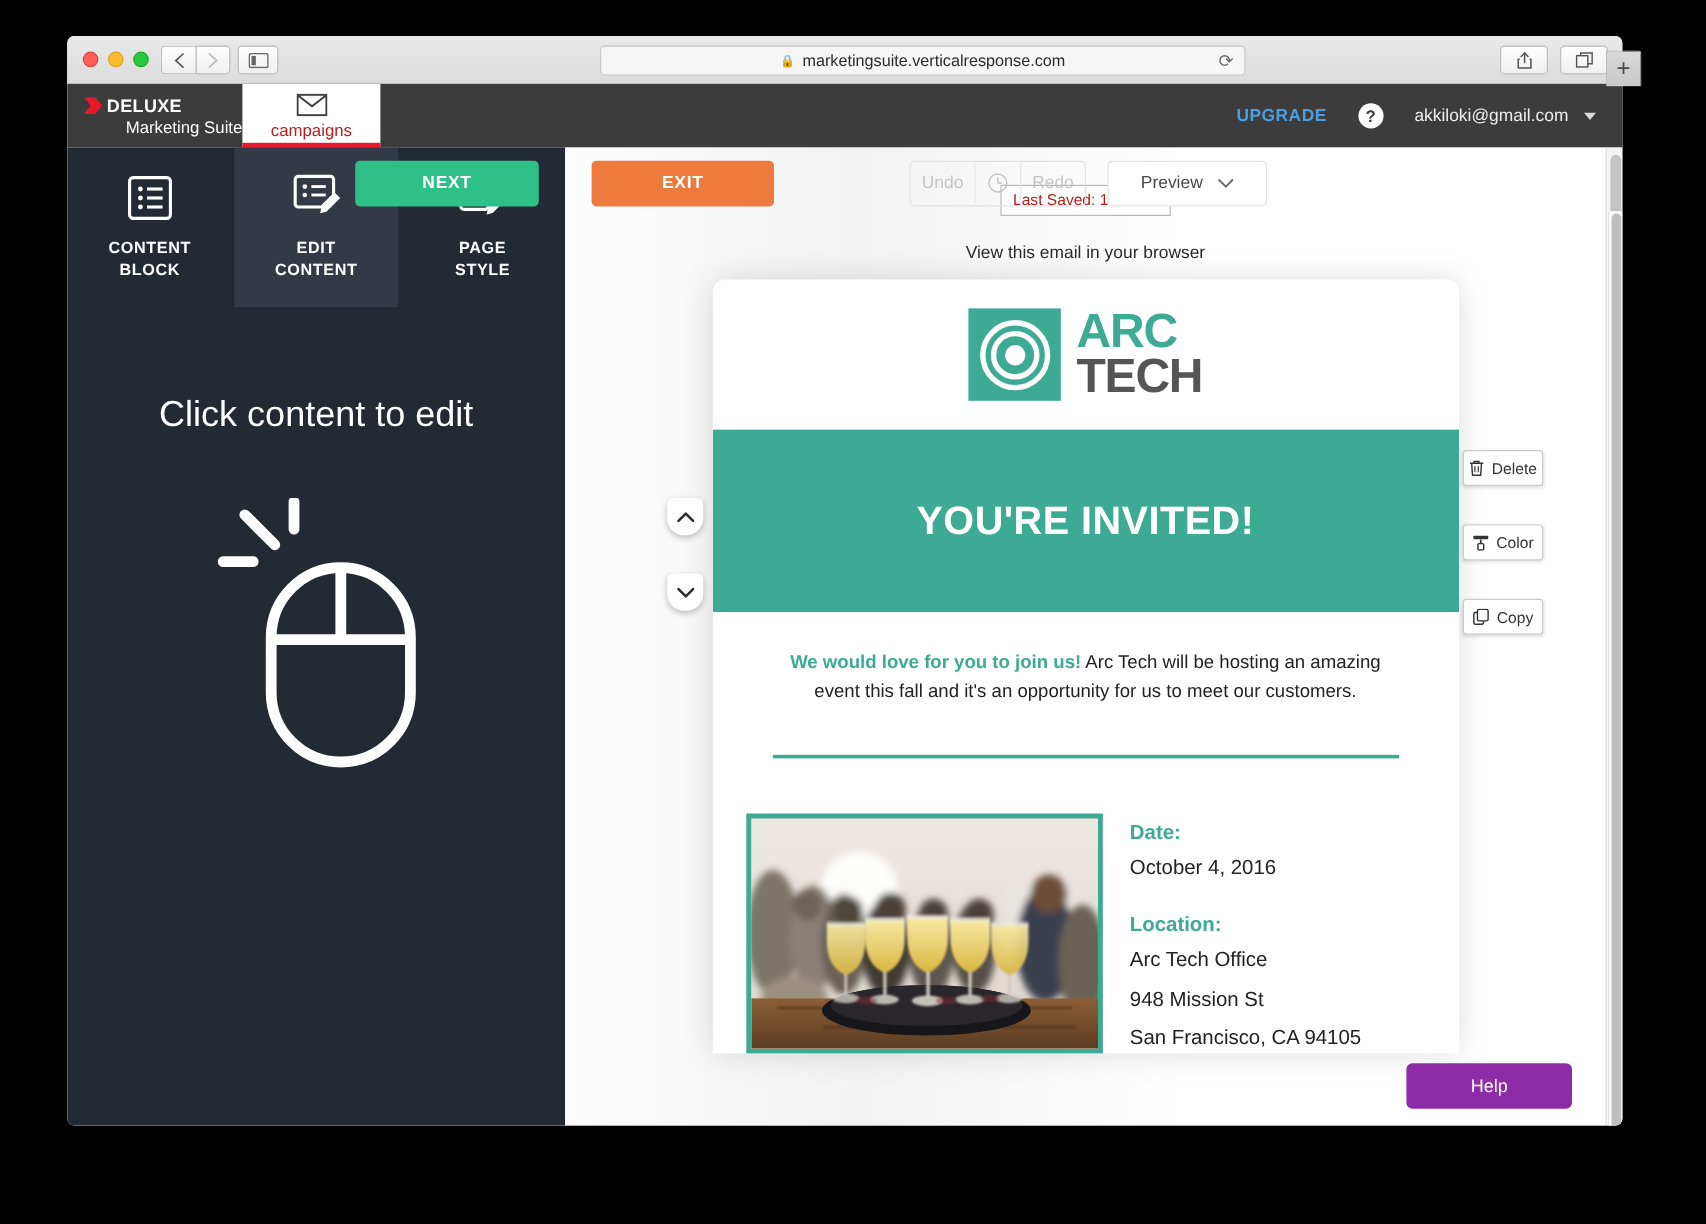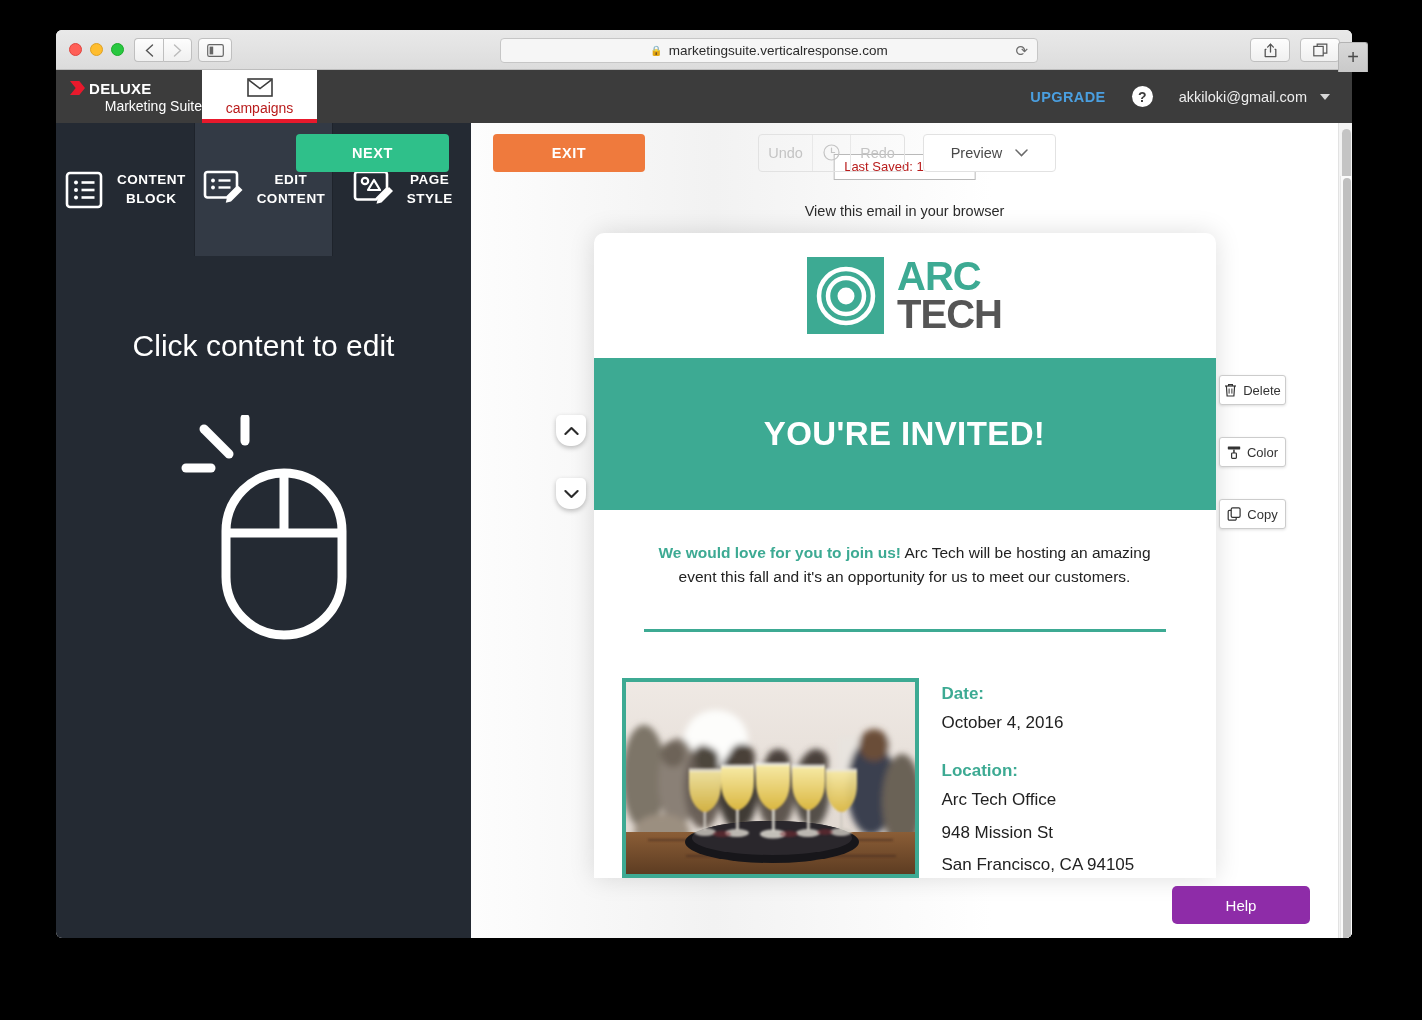--- a/index.html
+++ b/index.html
@@ -151,21 +151,21 @@
 
   
   .left-panel {
     width: 415px;
     background: #242a33;
     display: flex; flex-direction: column;
   }
   .mode-tabs { display: flex; height: 133px; }
   .mode-tab {
     flex: 1;
-    display: flex; flex-direction: row;
+    display: flex; flex-direction: column;
     align-items: center; justify-content: center;
     gap: 13px;
     color: #fff;
     border-right: 1px solid #1e232b;
   }
   .mode-tab:last-child { border-right: none; }
   .mode-tab.active { background: #333a45; }
   .mode-tab .mt-label {
     font-size: 13.5px; font-weight: bold; letter-spacing: .5px;
     text-align: center; line-height: 1.35;

